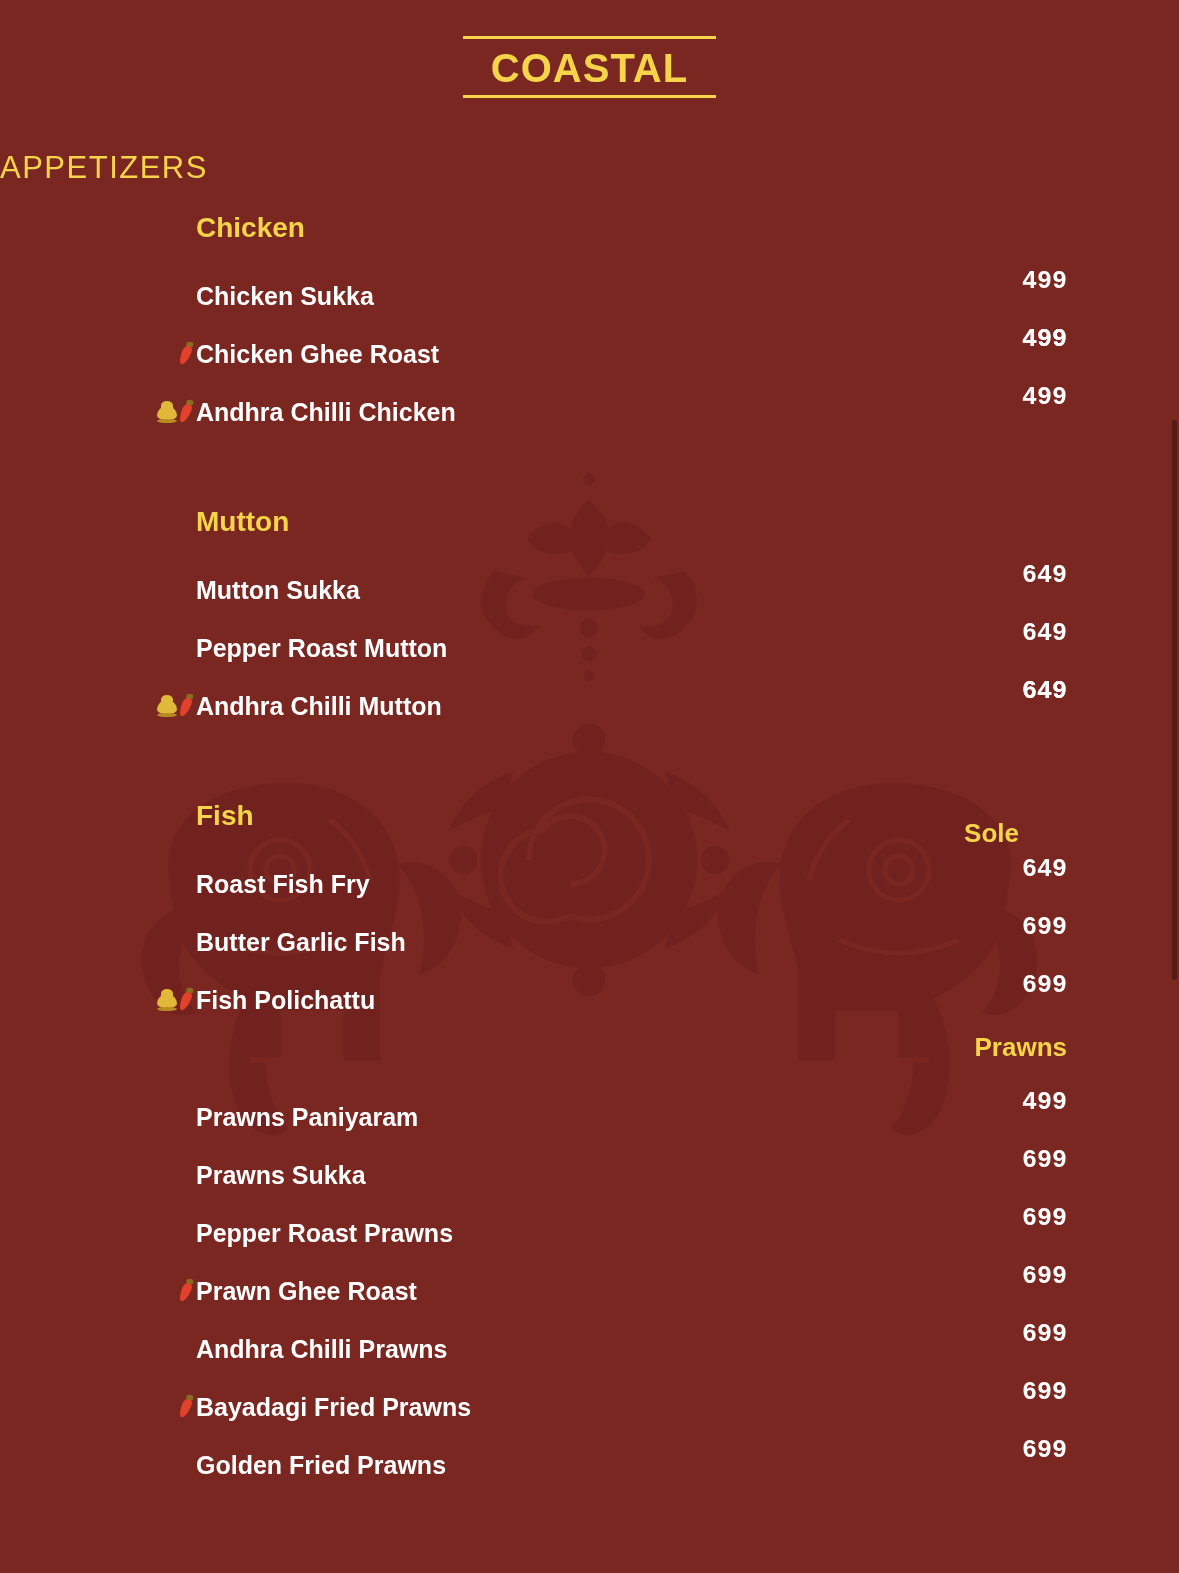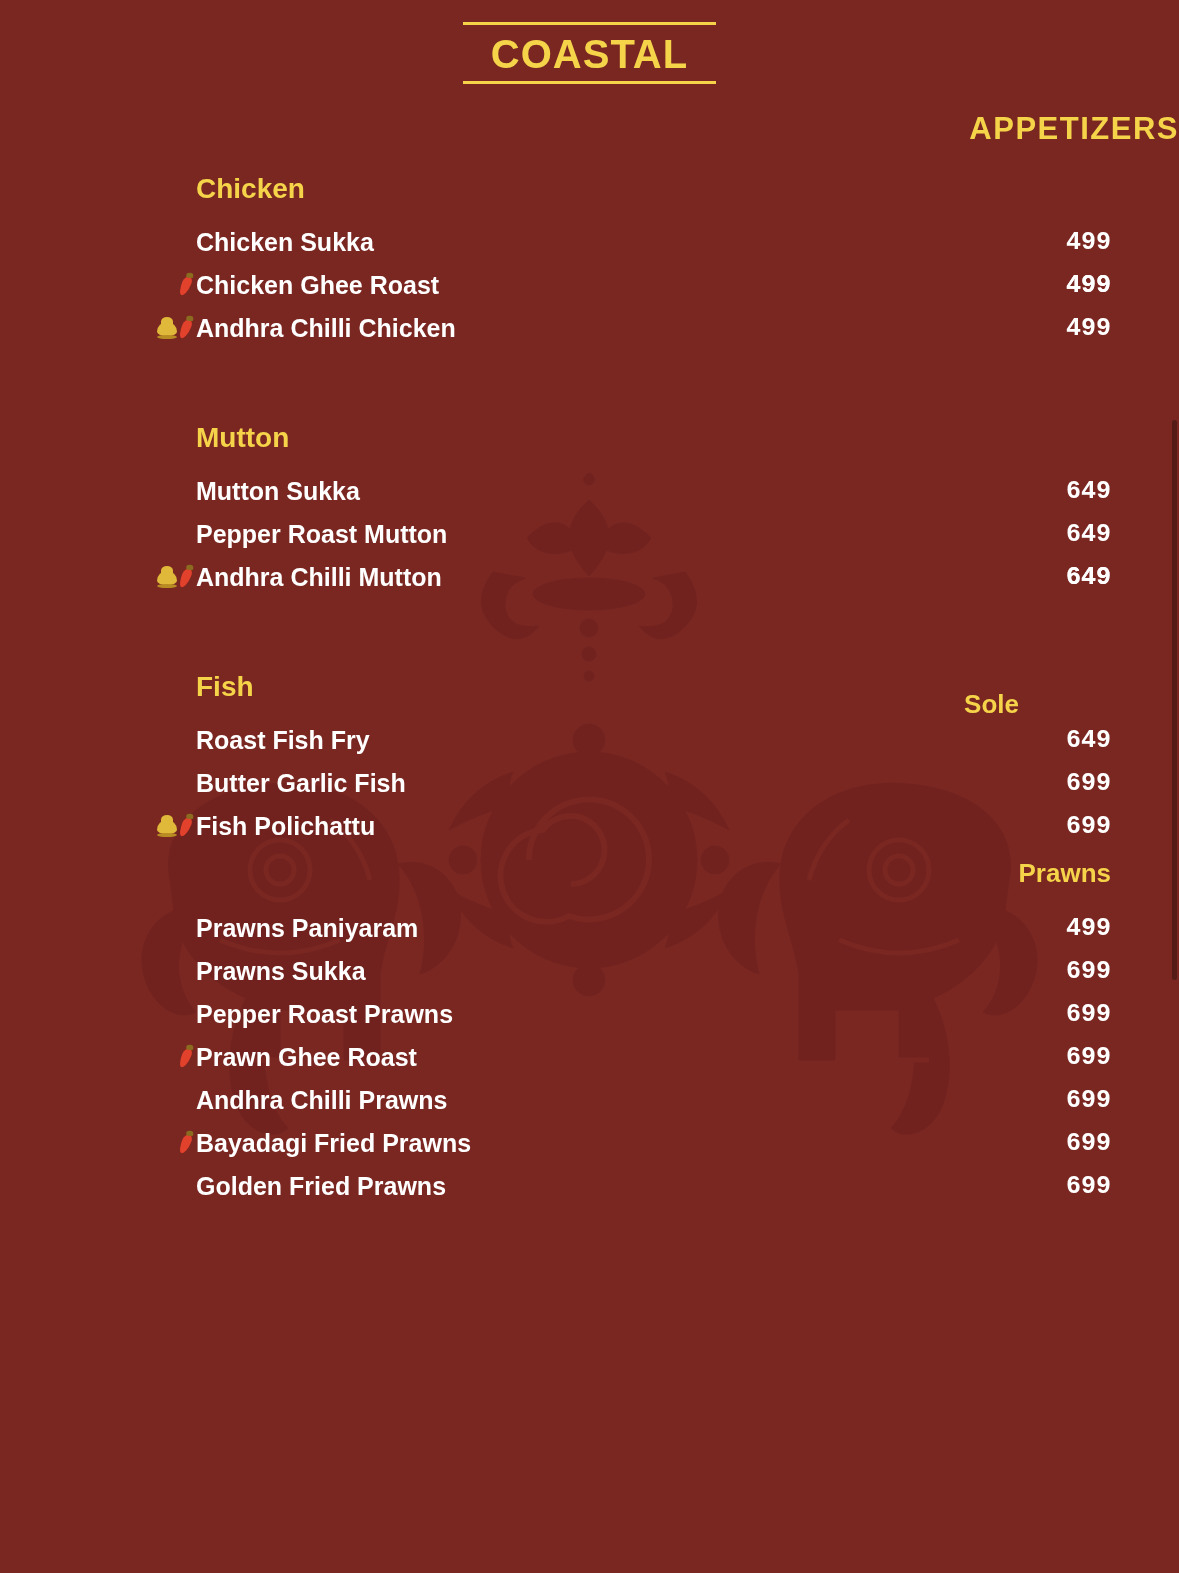--- a/index.html
+++ b/index.html
@@ -32,73 +32,73 @@
     position: relative;
     width: 1179px;
     height: 1573px;
     box-sizing: border-box;
   }
 
   
   .brand-wrap {
     display: flex;
     justify-content: center;
-    padding-top: 22px;
+    padding-top: 36px;
   }
   .brand {
     color: #f5d44a;
     font-size: 40px;
     font-weight: bold;
     letter-spacing: 1px;
     padding: 8px 28px 6px 28px;
     border-top: 3px solid #f5d44a;
     border-bottom: 3px solid #f5d44a;
     line-height: 1.05;
   }
   .section-title {
-    text-align: right;
+    text-align: left;
     color: #f5d44a;
     font-size: 31px;
-    font-weight: bold;
+    font-weight: normal;
     letter-spacing: 1.5px;
-    margin-top: 27px;
+    margin-top: 52px;
   }
 
   
   .menu {
     position: relative;
     margin: 0 auto;
     width: 1179px;
     padding-top: 26px;
     box-sizing: border-box;
   }
   .group {
     position: relative;
-    padding: 0 68px 0 196px;
+    padding: 0 112px 0 196px;
   }
   .group-title {
     color: #f5d44a;
     font-size: 28px;
     font-weight: bold;
     margin-bottom: 16px;
   }
   .group.mutton { margin-top: 72px; }
   .group.fish   { margin-top: 72px; }
 
   .item {
     position: relative;
     display: flex;
     align-items: baseline;
     justify-content: space-between;
     font-size: 25px;
     font-weight: bold;
     line-height: 1.72;
     white-space: nowrap;
   }
-  .item-name { position: relative; }
+  .item-name { position: relative; margin-top: 15px; }
   .item-price {
     position: absolute;
     right: 0;
     font-size: 25px;
     font-weight: bold;
     font-family: Liberation Mono, monospace;
   }
 
   
   .marks {

